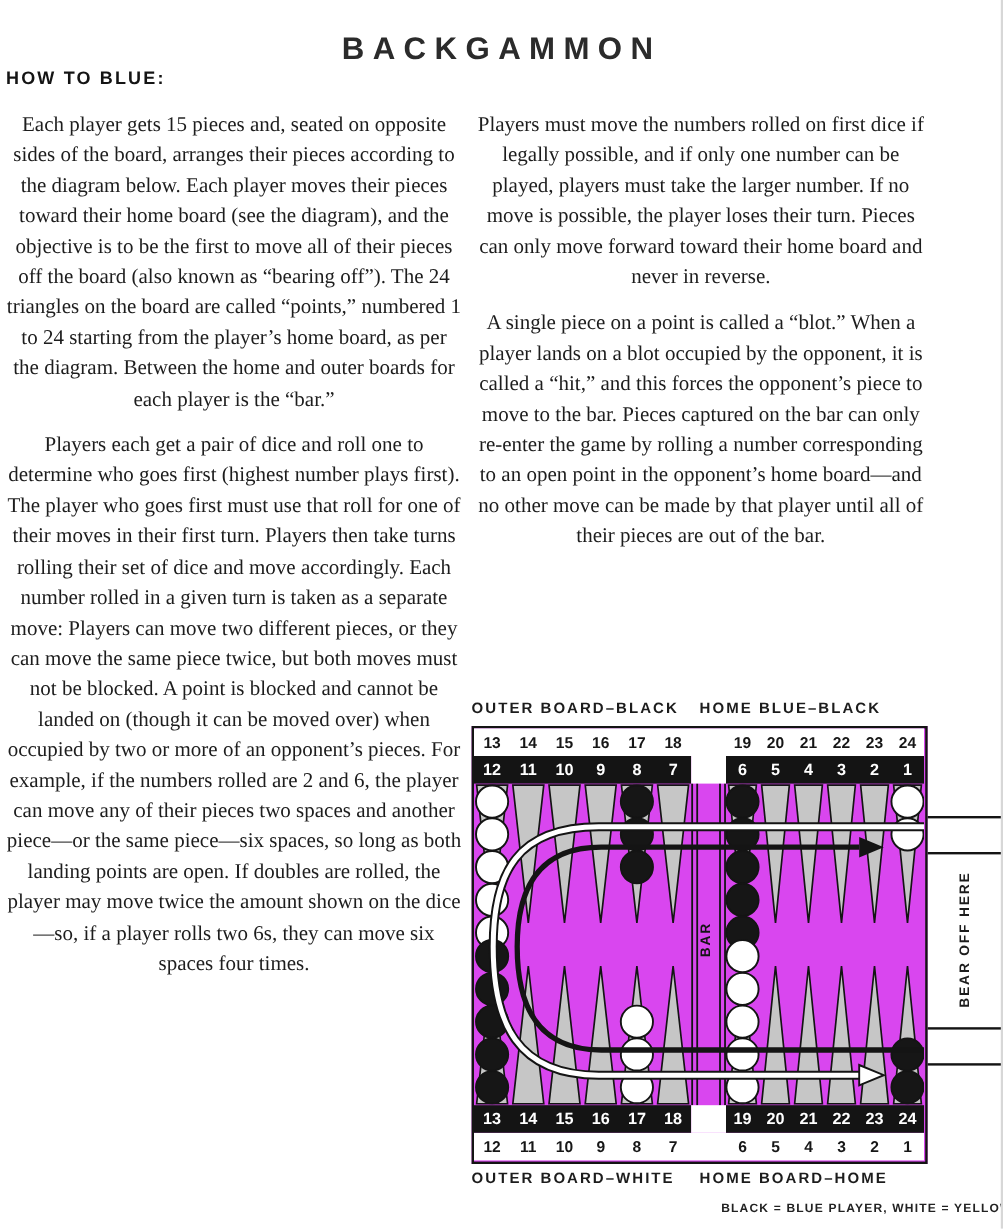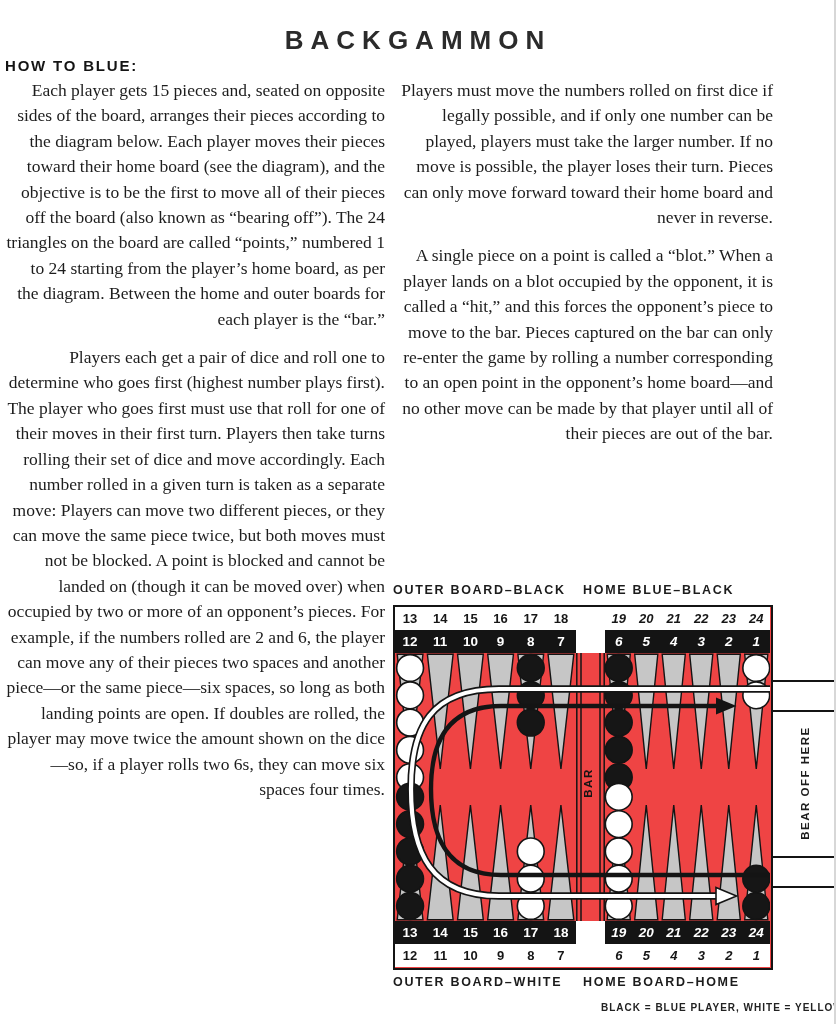--- a/index.html
+++ b/index.html
@@ -9,41 +9,41 @@
   
   .title-row{position:absolute;left:7px;right:7px;top:3px;display:flex;align-items:center;gap:16px;flex-direction:column;}
   .dbl-line{flex:1;height:12px;box-sizing:border-box;border-top:3px solid #8d8d8d;border-bottom:3px solid #8d8d8d;}
   .title{font-family:"Liberation Sans",sans-serif;font-weight:700;font-size:26px;
          letter-spacing:7px;color:#2b2b2b;white-space:nowrap;}
 
   .howto{position:absolute;left:5px;top:57px;font-family:"Liberation Sans",sans-serif;
          font-weight:700;font-size:15px;letter-spacing:1.8px;color:#141414;}
 
   
-  .col{position:absolute;top:78px;font-size:17.5px;line-height:25.4px;color:#1d1d1d;text-align:right;}
+  .col{position:absolute;top:91px;font-size:17.5px;line-height:25.4px;color:#1d1d1d;text-align:center;}
   .col-left{left:5px;width:380px;}
   .col-right{left:395px;width:378px;}
   .col p{margin:0 0 13px 0;}
 
   
   .diagram{position:absolute;left:393px;top:583px;width:443px;height:441px;
            font-family:"Liberation Sans",sans-serif;}
   .dlabel{position:absolute;font-weight:700;font-size:12.5px;letter-spacing:1.7px;
           color:#1c1c1c;text-align:left;white-space:nowrap;}
   .lbl-tl{left:0;width:188px;top:0;}
   .lbl-tr{left:190px;width:186px;top:0;}
   .lbl-bl{left:0;width:188px;top:392px;}
   .lbl-br{left:190px;width:186px;top:392px;}
 
   .board{position:absolute;left:0;top:22px;width:380px;height:365px;
-         border:2.5px solid #141414;box-sizing:border-box;background:#ef4444;}
+         border:2.5px solid #141414;box-sizing:border-box;background:#d946ef;}
   .num-row{display:flex;width:375px;align-items:center;font-family:"Liberation Sans",sans-serif;}
   .num-row .half{display:flex;height:100%;align-items:center;}
   .half-left{width:181px;}
-  .half-right{width:165px;font-style:italic;}
+  .half-right{width:165px;}
   .bar-gap{width:29px;height:100%;}
   .cell{flex:1;text-align:center;}
   .row-white{height:23px;background:#fff;color:#161616;font-weight:700;font-size:13px;}
   .row-black{height:23px;color:#ffffff;font-weight:700;font-size:13.5px;}
   .row-black .half{background:#141414;}
   .row-black .bar-gap{background:#ffffff;}
   .play{height:268px;position:relative;}
 
   .bear-line{position:absolute;left:380px;width:63px;height:2px;background:#141414;}
   .bl-1{top:97px;} .bl-2{top:127px;} .bl-3{top:273px;} .bl-4{top:303px;}

